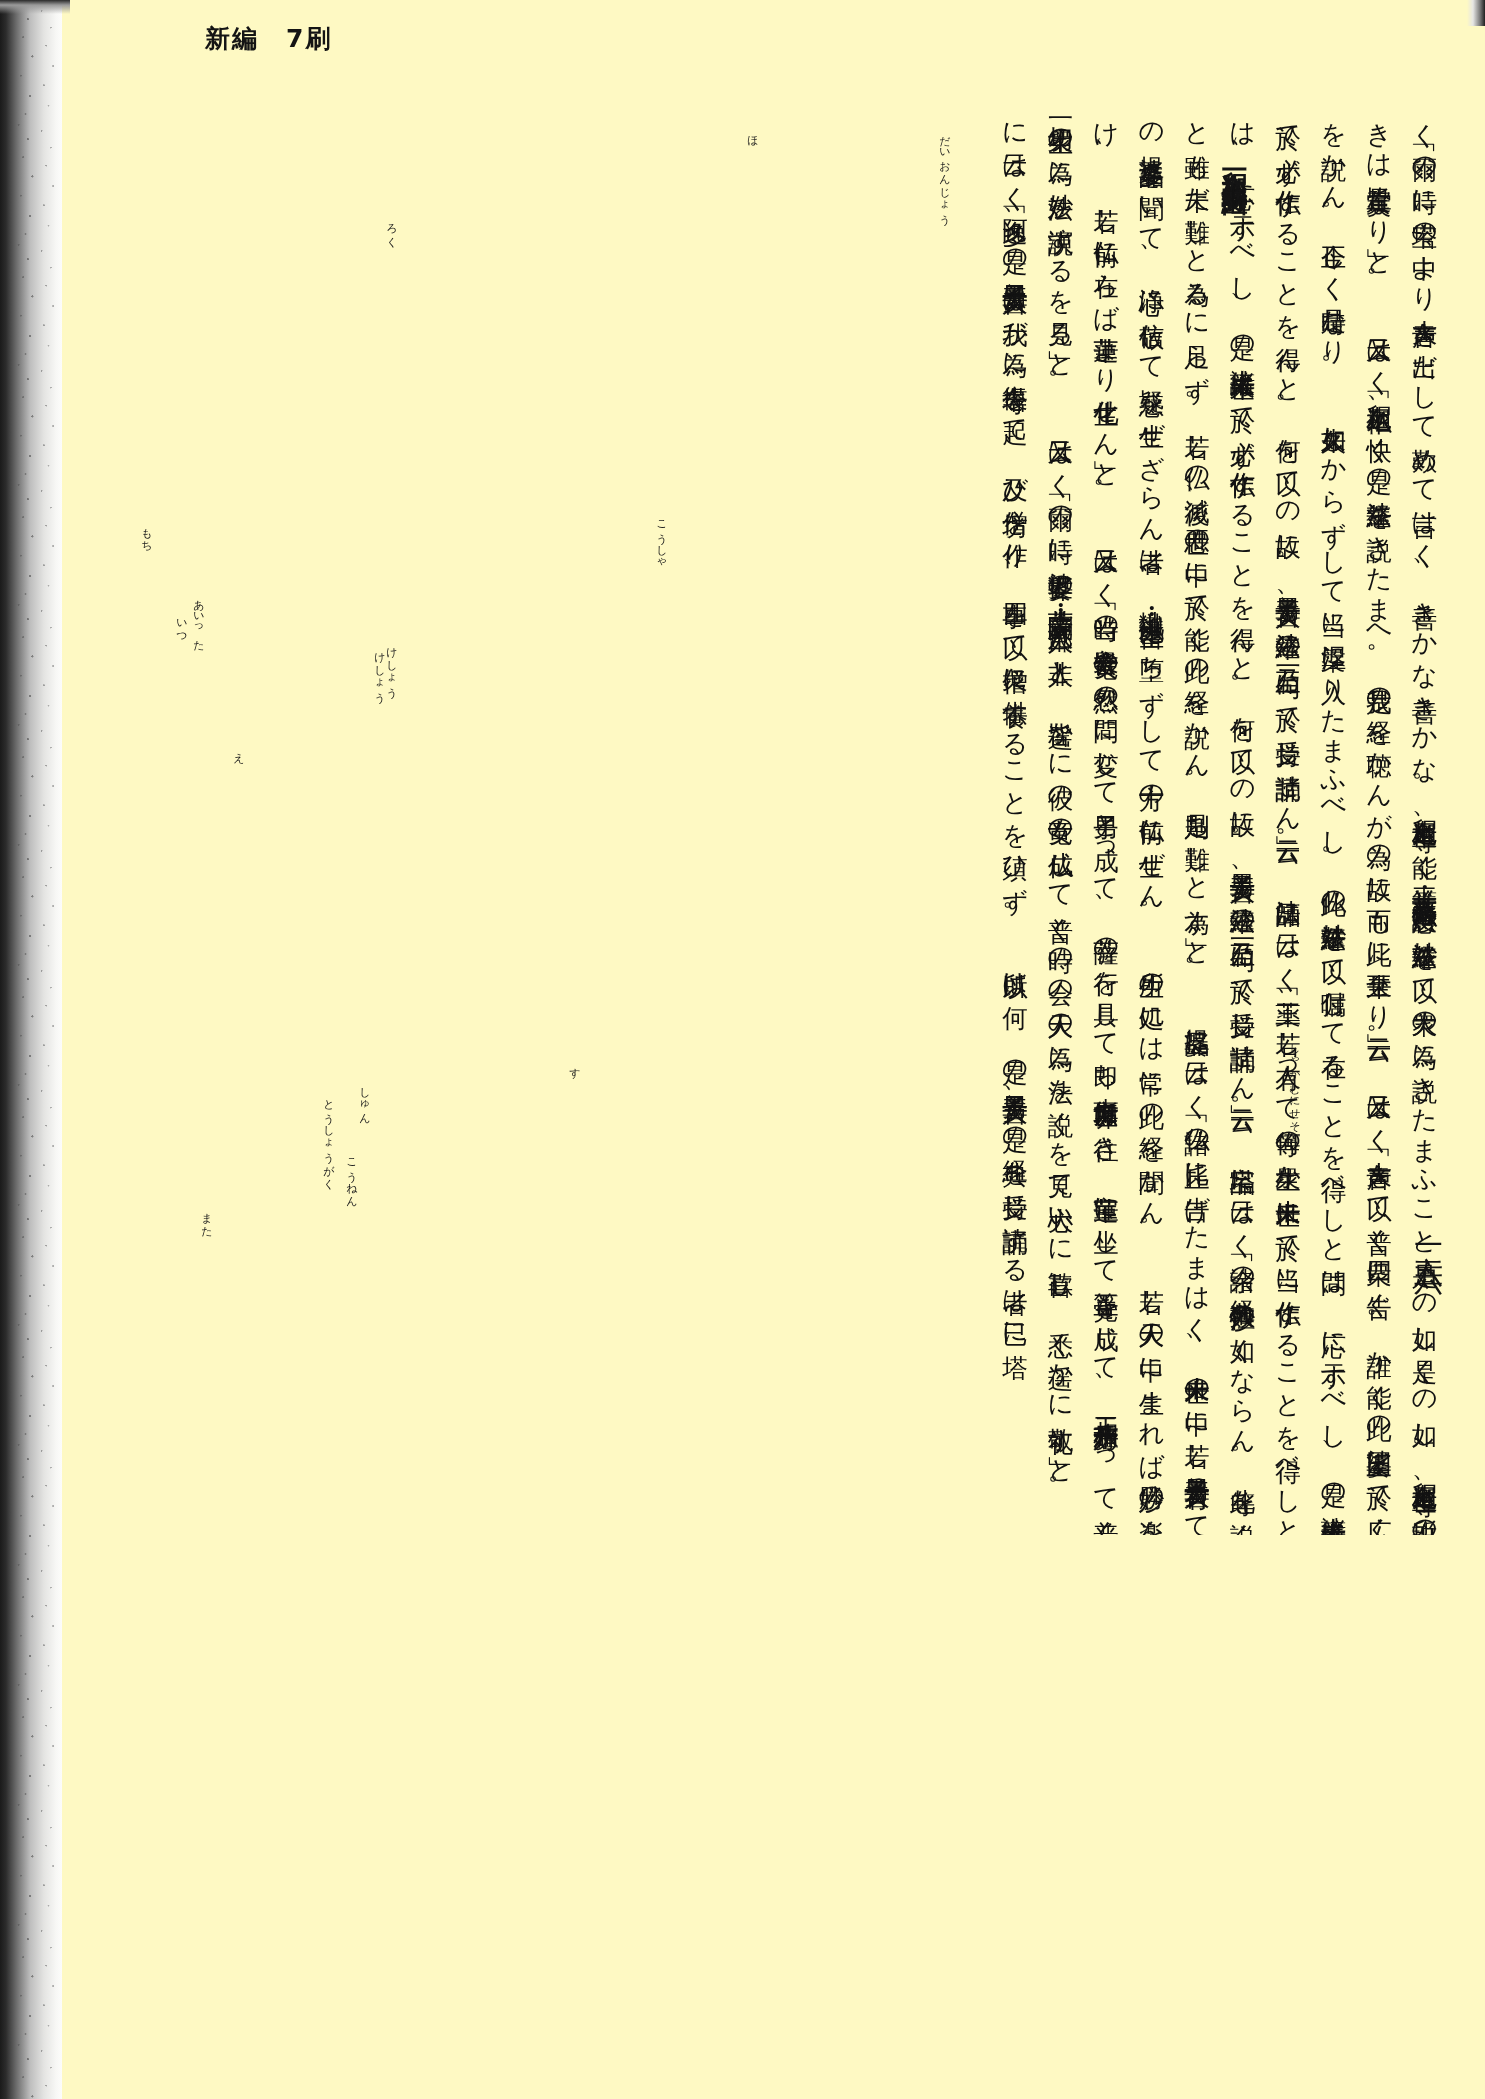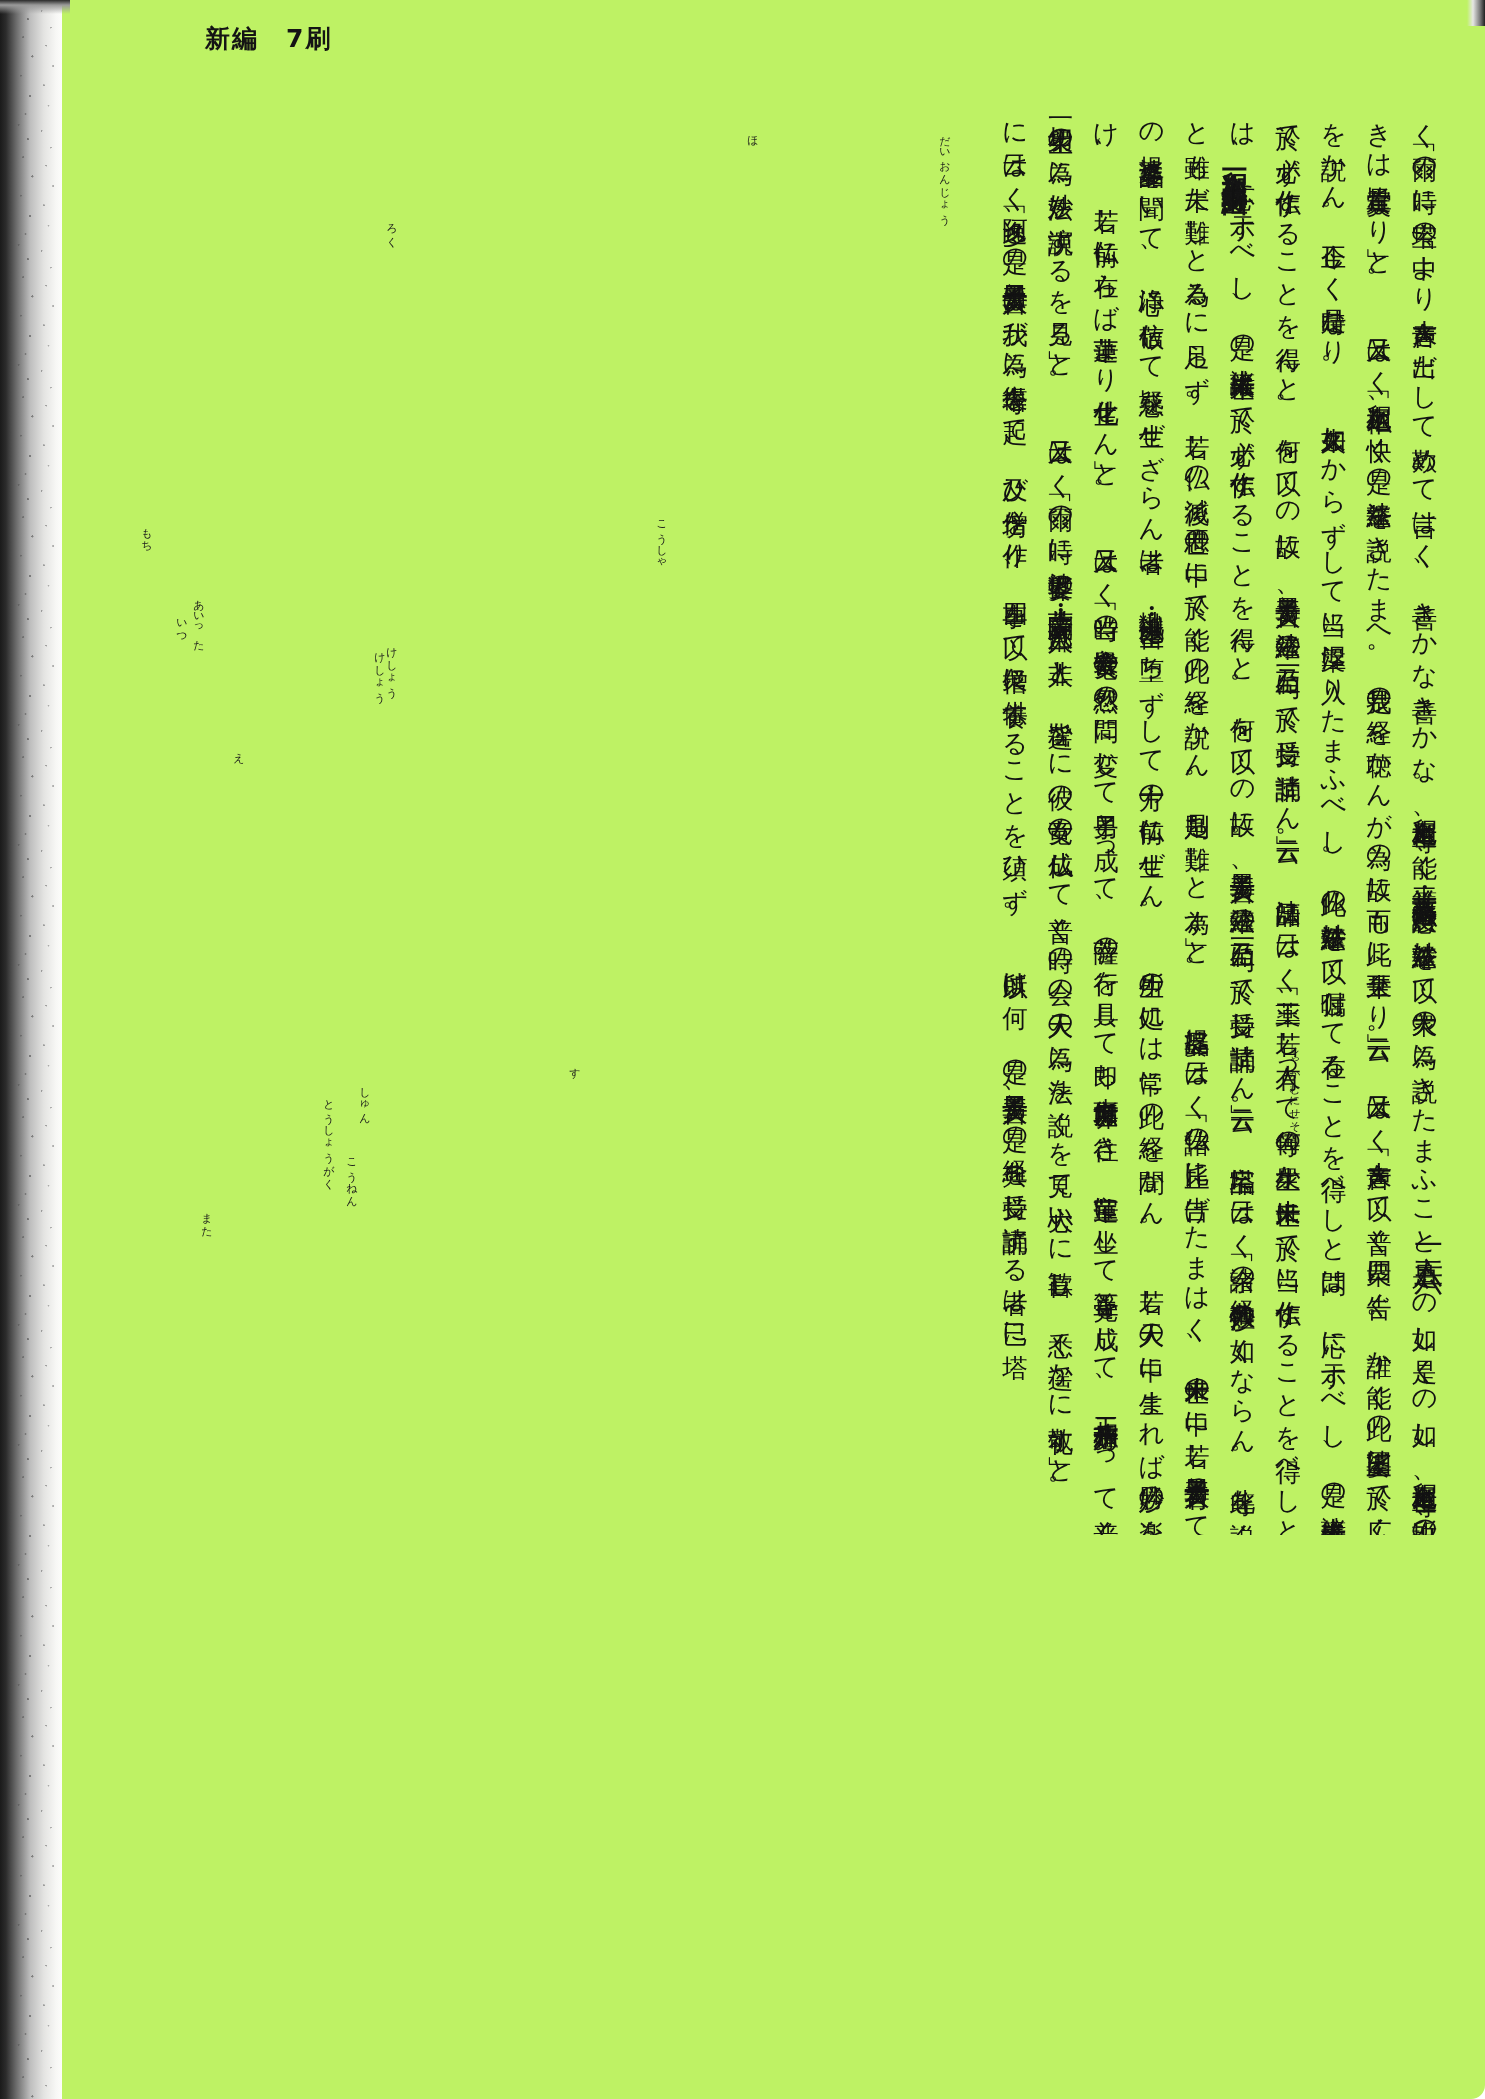--- a/index.html
+++ b/index.html
@@ -13,22 +13,21 @@
     overflow: hidden;
     font-family: "DejaVu Serif", "Liberation Serif", serif;
     color: #111111;
     position: relative;
   }
 
   
   #page {
     position: absolute;
     inset: 0;
-    background: #bef264;
-    border-radius: 14px;
+    background: #fef9c3;
   }
 
   
   #gutter-shadow {
     position: absolute;
     left: 0;
     top: 0;
     width: 62px;
     height: 100%;
     background: linear-gradient(to right,

